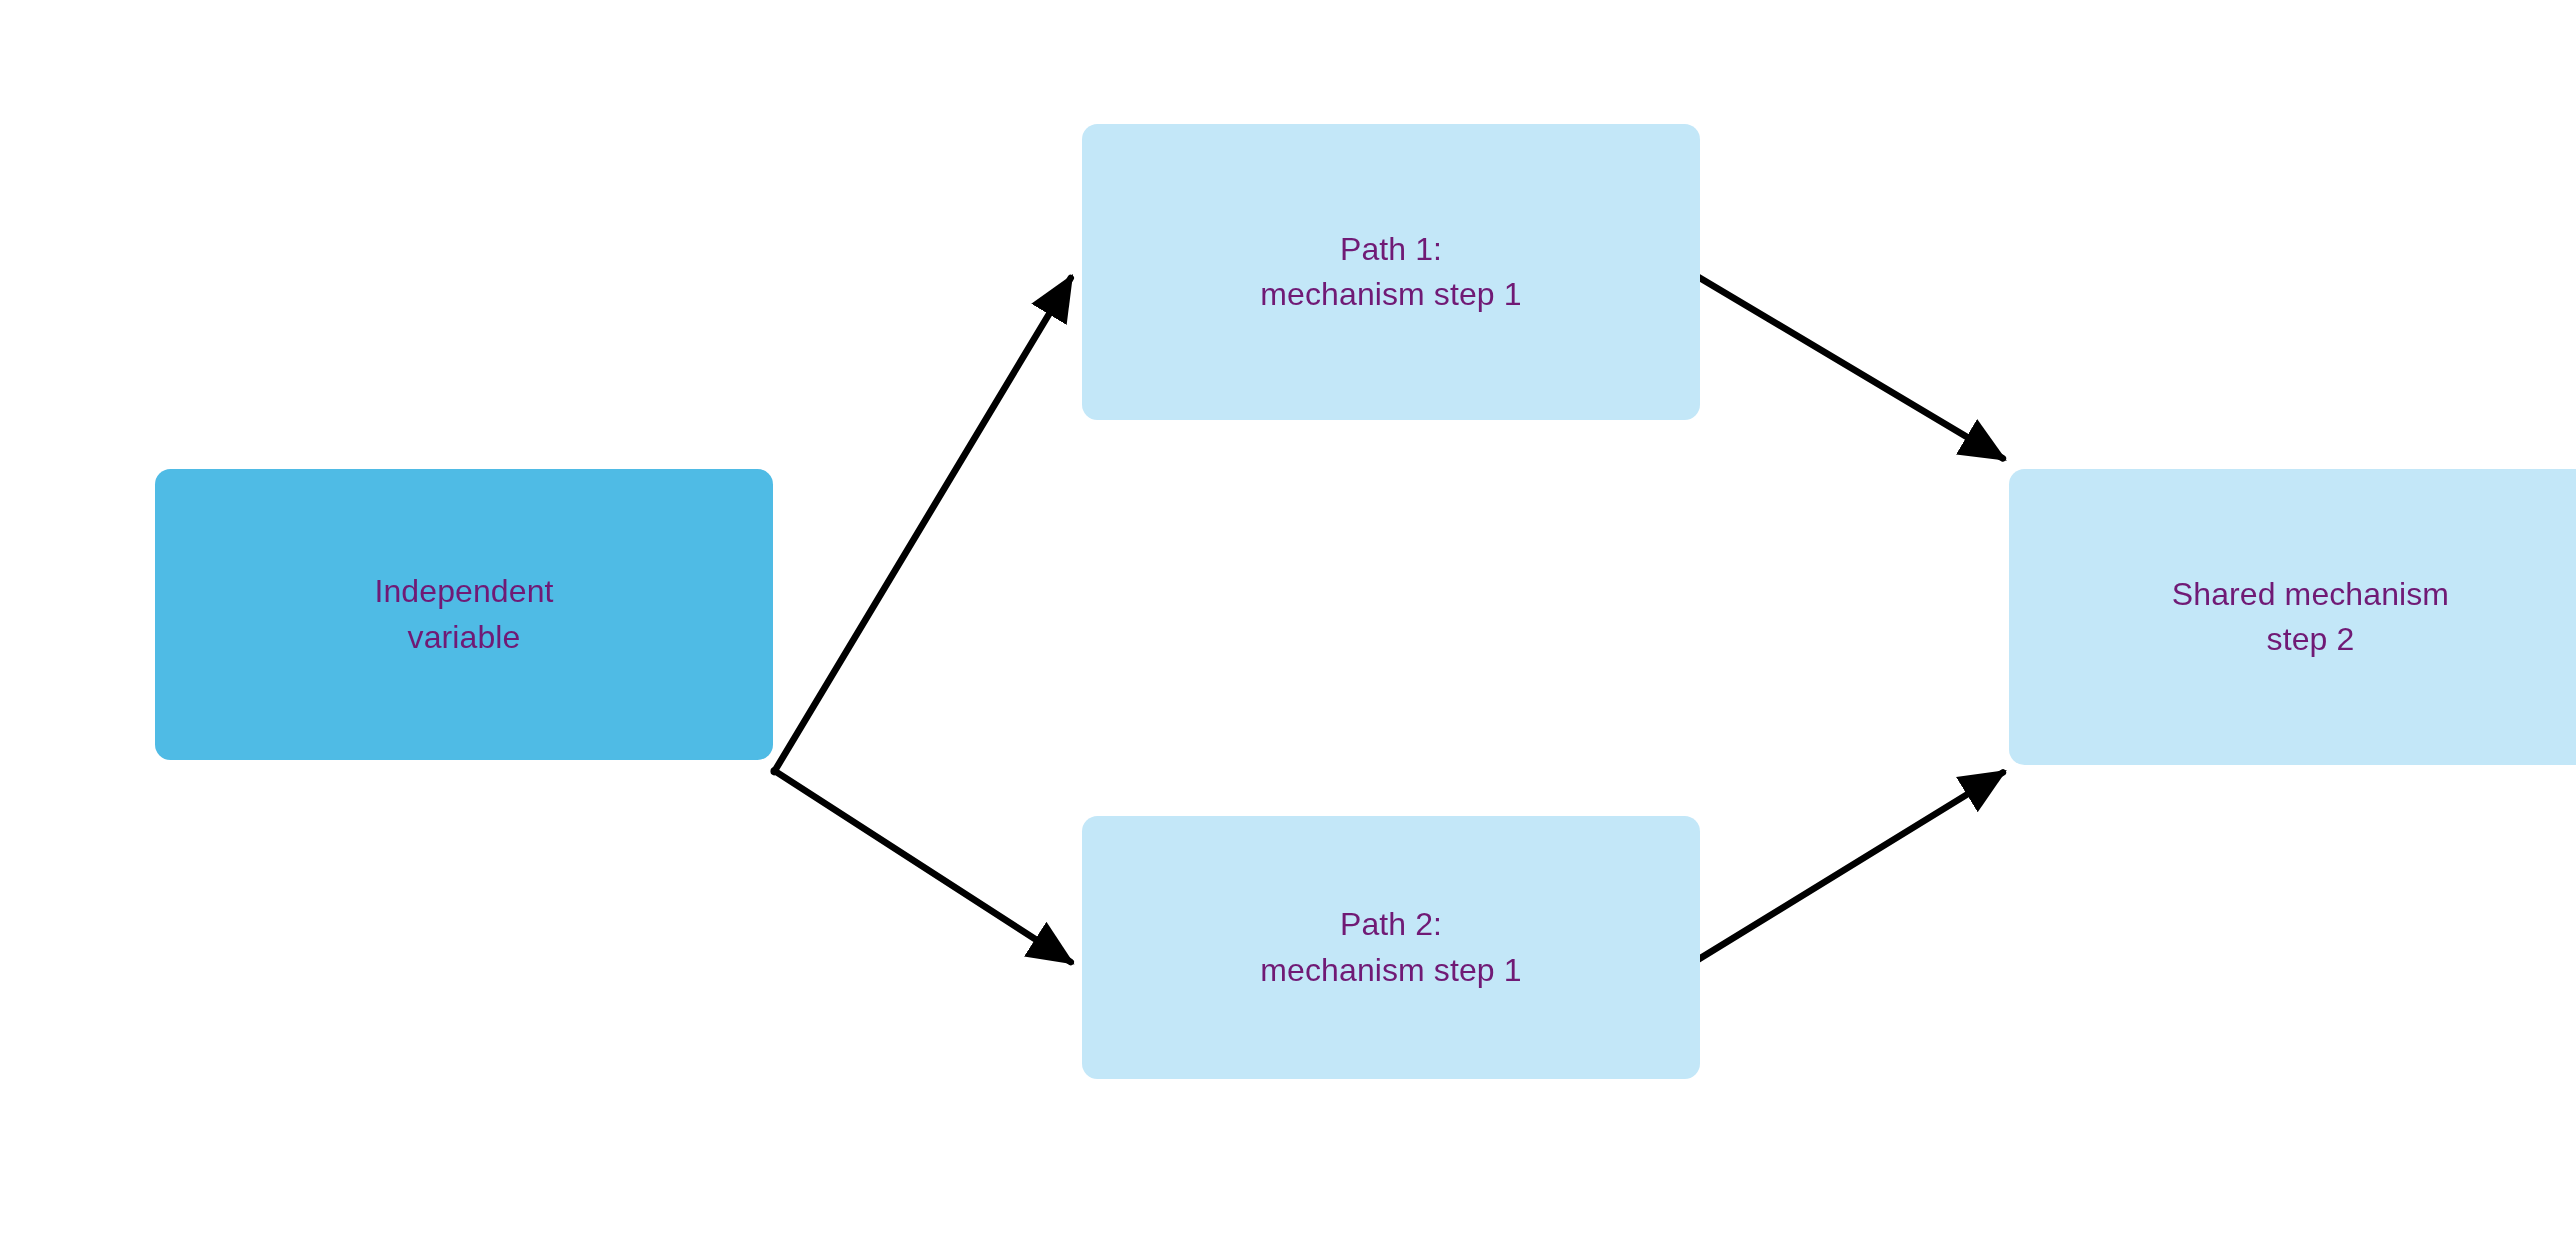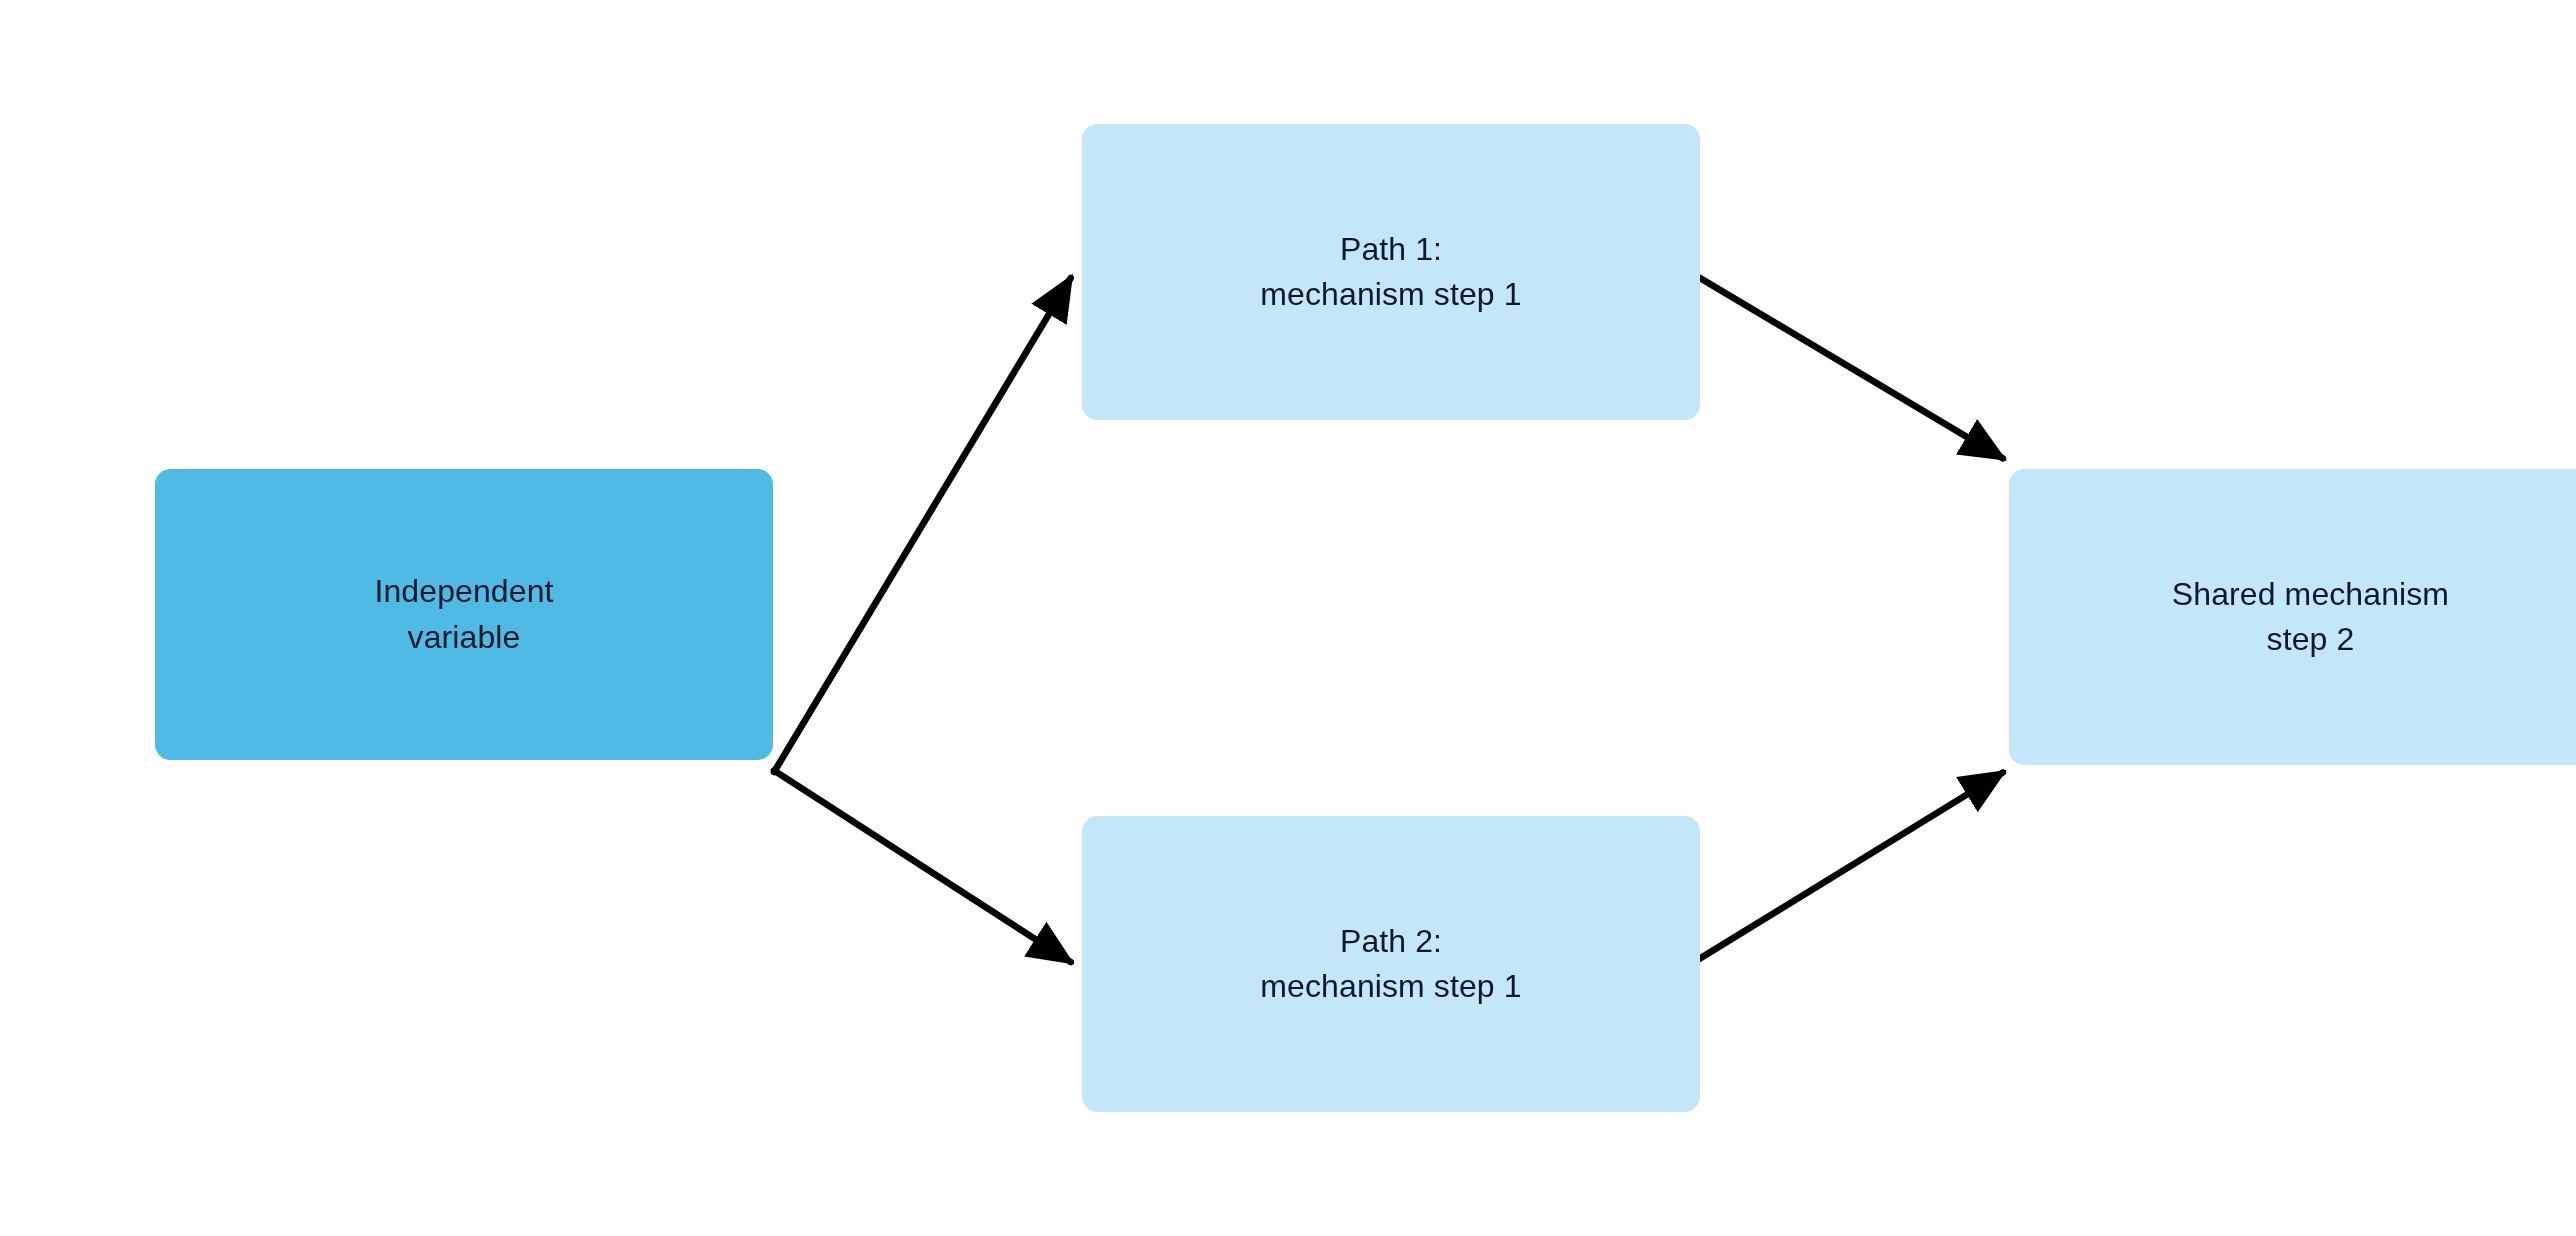--- a/index.html
+++ b/index.html
@@ -27,33 +27,33 @@
     pointer-events: none;
   }
   .node {
     position: absolute;
     box-sizing: border-box;
     border-radius: 15.5px;
     display: flex;
     align-items: center;
     justify-content: center;
     text-align: center;
-    color: #0f172a;
+    color: #701a75;
     font-size: 32px;
     line-height: 1.42;
     font-weight: 400;
     letter-spacing: 0.1px;
     white-space: pre-line;
     padding: 5.2px 13.4px;
     z-index: 2;
   }
   
   #node-independent-variable { left: 155px;  top: 469px;  width: 618px; height: 291px; }
   #node-path-1             { left: 1082px; top: 124px;  width: 618px; height: 296px; }
-  #node-path-2             { left: 1082px; top: 816px; width: 618px; height: 296px; }
+  #node-path-2             { left: 1082px; top: 816px; width: 618px; height: 263px; }
   #node-shared-mechanism   { left: 2009px; top: 469px;  width: 603px; height: 296px; }
 </style>
 </head>
 <body style="background-color: rgb(255, 255, 255);">
 
 <div id="canvas" style="background-color: rgb(255, 255, 255);">
 
   <svg id="edges" viewBox="0 0 7200 2400" width="3709" height="1236" xmlns="http://www.w3.org/2000/svg">
     <defs>
       <marker id="arrowhead" viewBox="0 0 10 10" refX="9" refY="5" markerWidth="7" markerHeight="7" orient="auto-start-reverse" markerUnits="strokeWidth">

